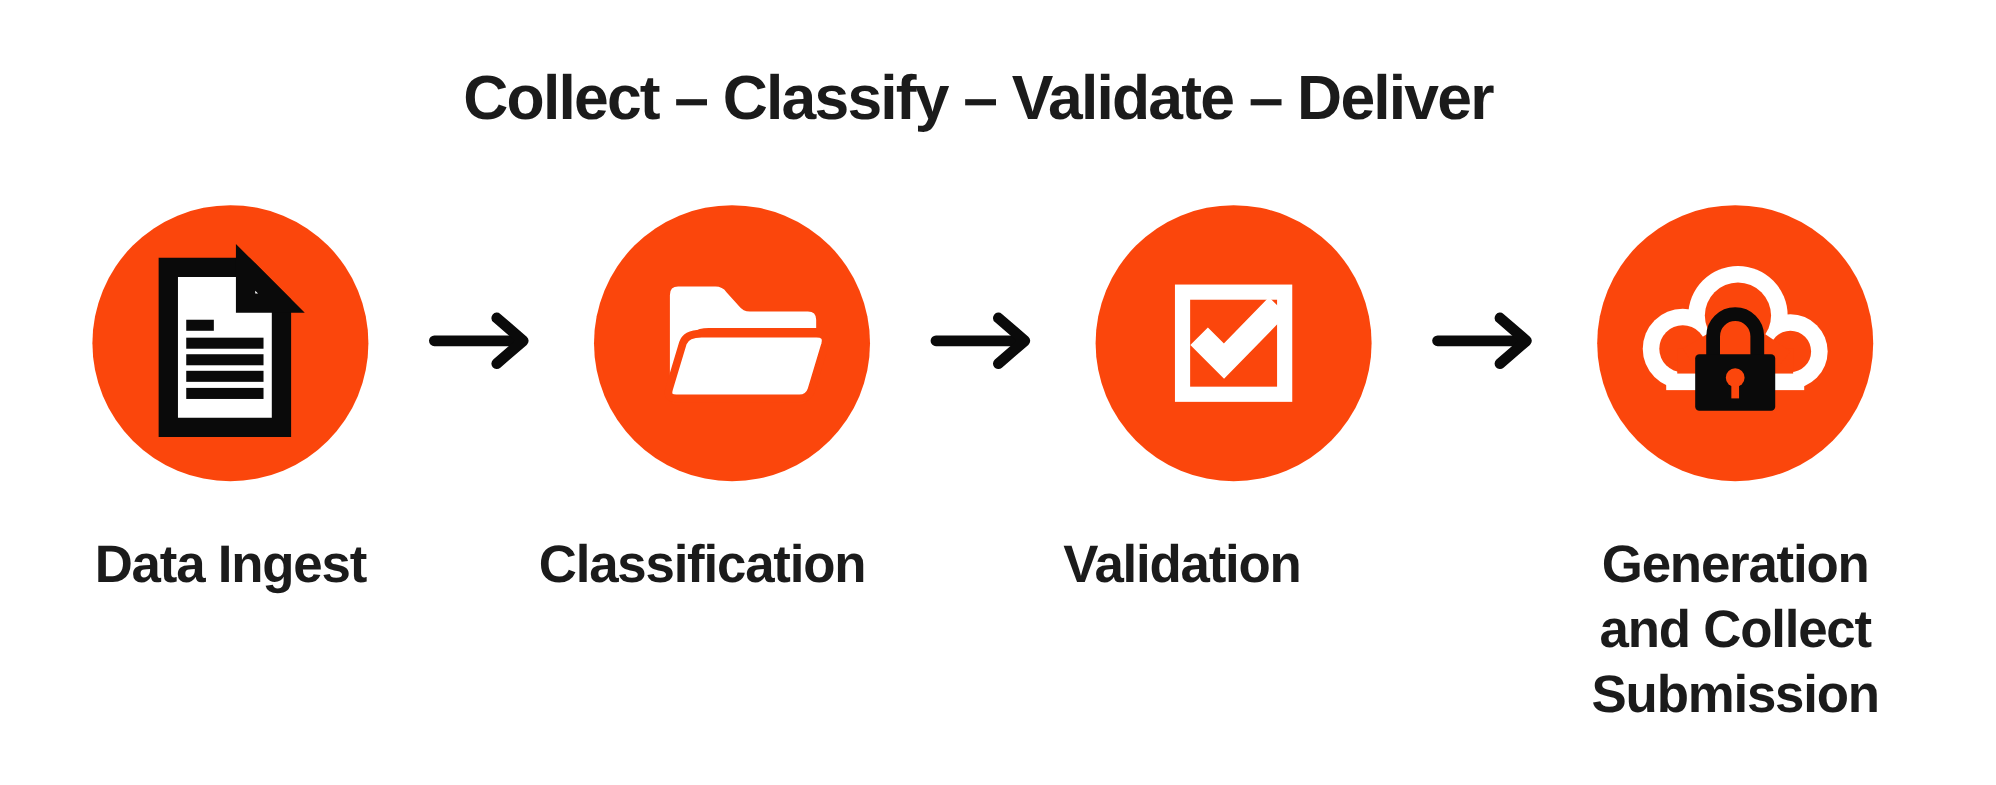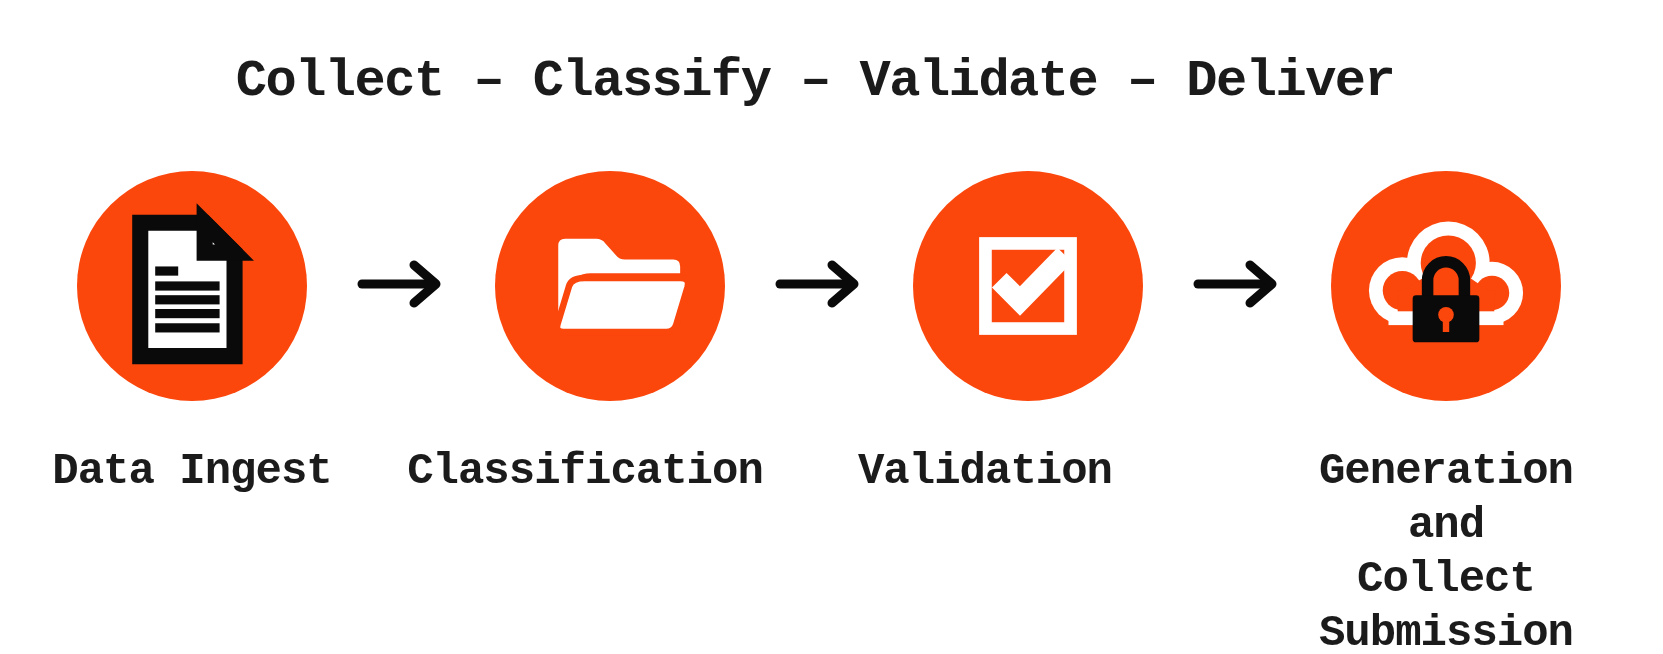--- a/index.html
+++ b/index.html
@@ -1,21 +1,21 @@
 <!DOCTYPE html>
 <html style="--accent-orange: #FB460C; --icon-black: #0A0A0A; --icon-white: #FFFFFF; --text-black: #1B1B1B; --background: #FFFFFF;"><head>
 <meta charset="utf-8">
 <style>
   html,body{margin:0;padding:0;background:#fff;}
   .canvas{
     position:relative;
     width:1663px;height:654px;
     background:var(--background,#ffffff);
     overflow:hidden;
-    font-family:Liberation Mono, monospace;
+    font-family:Liberation Sans, sans-serif;
   }
   .title{
     position:absolute;
     left:0;top:56px;width:1630px;
     margin:0;
     text-align:center;
     font-size:52px;
     font-weight:700;
     letter-spacing:-1.5px;
     color:var(--text-black,#1b1b1b);

